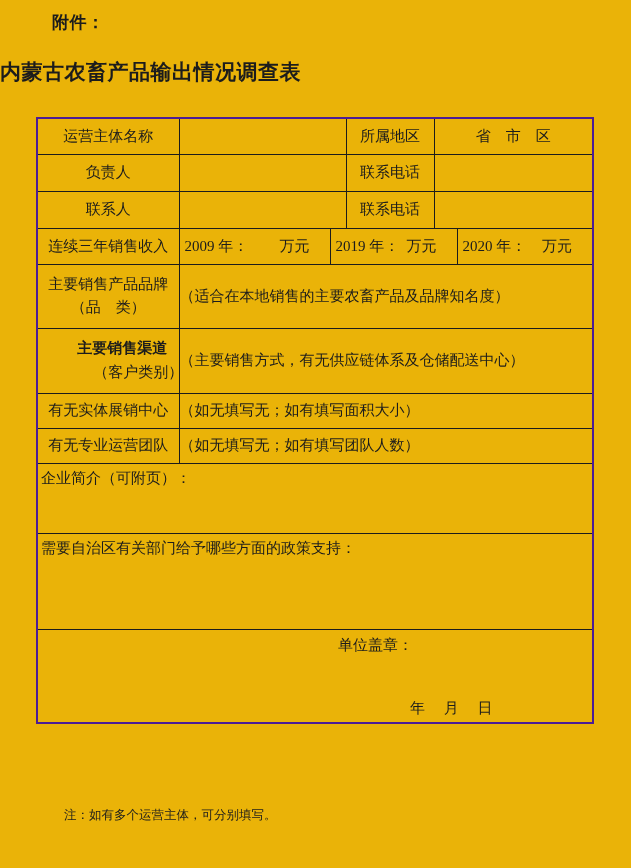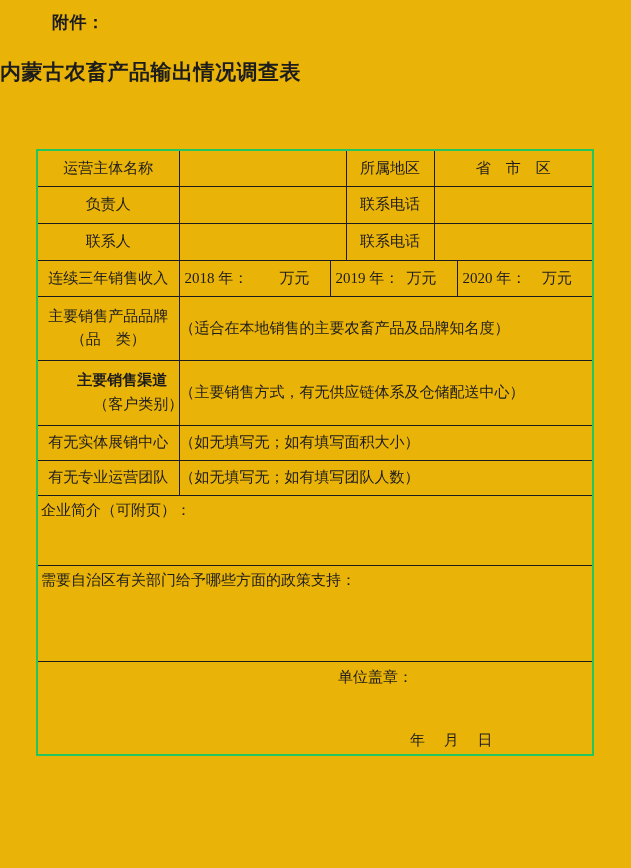--- a/index.html
+++ b/index.html
@@ -36,22 +36,21 @@
     font-size: 21px;
     letter-spacing: 0.5px;
   }
   table.form-table {
     position: absolute;
     left: 36px;
     top: 117px;
     width: 556px;
     border-collapse: collapse;
     table-layout: fixed;
-    border: 2px solid #22c55e;
-    margin-top: 32px;
+    border: 2px solid #4c1d95;
   }
   .form-table td {
     border: 1px solid #1c1c1c;
     padding: 0;
     font-size: 15px;
     line-height: 1.35;
     vertical-align: middle;
     overflow: hidden;
   }
   .lbl { text-align: center; }
@@ -140,21 +139,21 @@
         <td class="lbl">联系人</td>
         <td colspan="2"></td>
         <td class="lbl">联系电话</td>
         <td colspan="2"></td>
       </tr>
 
       <tr class="h36">
         <td class="lbl">连续三年销售收入</td>
         <td>
           <div class="year-cell">
-            <span>2018 年：</span>
+            <span>2009 年：</span>
             <span>万元</span>
           </div>
         </td>
         <td colspan="3">
           <div class="year-cell">
             <span>2019 年：</span>
             <span>万元</span>
           </div>
         </td>
         <td>
@@ -204,14 +203,15 @@
         <td colspan="6">
           <div class="seal-wrap">
             <span class="seal-label">单位盖章：</span>
             <span class="date-label">年　 月　 日</span>
           </div>
         </td>
       </tr>
     </tbody>
   </table>
 
+  <div class="footnote">注：如有多个运营主体，可分别填写。</div>
 
 </div>
 
 </body></html>

